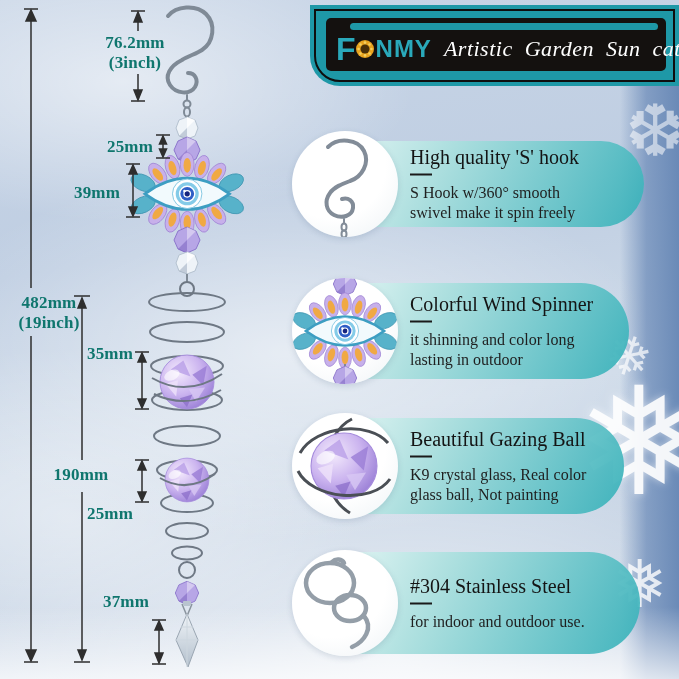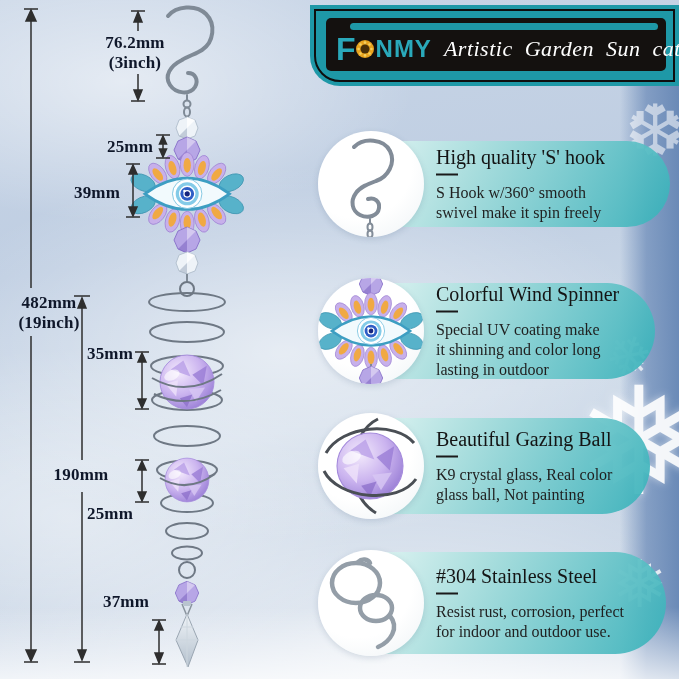--- a/index.html
+++ b/index.html
@@ -16,21 +16,21 @@
   .right-band{position:absolute;left:620px;top:86px;right:0;bottom:0;z-index:1;
     background:linear-gradient(90deg, rgba(109,140,185,0) 0%, rgba(109,140,185,.75) 45%, rgba(96,130,178,.9) 100%);}
   .snowflake{position:absolute;color:#fff;z-index:1;line-height:1;user-select:none;}
   .sf-big{left:576px;top:368px;font-size:150px;opacity:.92;text-shadow:0 0 8px rgba(255,255,255,.6);}
   .sf-top{left:625px;top:96px;font-size:72px;opacity:.55;}
   .sf-mid{left:606px;top:330px;font-size:54px;opacity:.7;transform:rotate(18deg);}
   .sf-low{left:612px;top:552px;font-size:66px;opacity:.8;}
   .fog{position:absolute;left:0;right:0;bottom:0;height:72px;z-index:1;
     background:linear-gradient(180deg, rgba(255,255,255,0), rgba(255,255,255,.75));}
   
-  .mlabel{position:absolute;z-index:3;color:#0f172a;font-size:17px;font-weight:600;
+  .mlabel{position:absolute;z-index:3;color:#0f766e;font-size:17px;font-weight:600;
           letter-spacing:.2px;line-height:1.15;}
   .mcenter{text-align:center;}
   .mright{text-align:center;}
   .lab-hook{left:94px;top:33px;width:82px;}
   .lab-25a{left:104px;top:137px;width:52px;}
   .lab-39{left:70px;top:183px;width:54px;}
   .lab-482{left:0px;top:293px;width:66px;padding-left:16px;}
   .lab-35{left:83px;top:331px;width:54px;margin-top:13px;}
   .lab-190{left:46px;top:465px;width:70px;}
   .lab-25b{left:83px;top:504px;width:54px;}
@@ -44,21 +44,21 @@
   .banner-box{position:absolute;left:16px;right:13px;top:13px;bottom:15px;
     background:#14110f;border-radius:5px;display:flex;align-items:center;padding:0 0 0 10px;box-sizing:border-box;}
   .banner-stripe{position:absolute;top:5px;left:24px;right:8px;height:7px;border-radius:4px;background:#1e98a7;}
   .logo{display:flex;align-items:center;font-family:"Liberation Sans",sans-serif;
     color:#2aa9ba;font-weight:bold;margin-top:8px;}
   .logo-f{font-size:32px;line-height:1;margin-right:-1px;}
   .logo-rest{font-size:24px;letter-spacing:1px;margin-left:1px;}
   .tagline{color:#ffffff;font-style:italic;font-size:22px;margin-left:12px;margin-top:8px;
     word-spacing:6px;letter-spacing:.5px;white-space:nowrap;}
   
-  .feature{position:absolute;left:318px;z-index:3;}
+  .feature{position:absolute;left:292px;z-index:3;}
   .f1{top:134px;width:352px;height:100px;}
   .f2{top:276px;width:337px;height:110px;}
   .f3{top:411px;width:332px;height:110px;}
   .f4{top:545px;width:348px;height:116px;}
   .pill{position:absolute;left:10px;right:0;top:7px;bottom:7px;border-radius:60px;
     background:linear-gradient(118deg, rgba(240,251,249,.97) 2%, rgba(170,223,222,.95) 40%, rgba(63,180,188,.93) 95%);}
   .icon-circle{position:absolute;left:0;top:50%;transform:translateY(-50%);
     width:106px;height:106px;border-radius:50%;overflow:hidden;
     background:radial-gradient(circle at 38% 32%, #ffffff 55%, #edf2f5 100%);
     box-shadow:0 2px 6px rgba(60,90,120,.18);}
@@ -327,21 +327,20 @@
         <use href="#octaPurple" transform="translate(53,6) scale(0.9)"></use>
         <line x1="53" y1="16" x2="53" y2="20" stroke="#7f8a96" stroke-width="2"></line>
         <use href="#eyeUnit" transform="translate(2,19) scale(0.85)"></use>
         <line x1="53" y1="86" x2="53" y2="92" stroke="#7f8a96" stroke-width="2"></line>
         <use href="#octaPurple" transform="translate(53,100) scale(0.9)"></use>
       </svg>
     </div>
     <div class="content">
       <div class="f-title">Colorful Wind Spinner</div>
       <div class="f-dash"></div>
-      <div class="f-line">Special UV coating make</div>
       <div class="f-line">it shinning and color long</div>
       <div class="f-line">lasting in outdoor</div>
     </div>
   </div>
 
   <div class="feature f3">
     <div class="pill"></div>
     <div class="icon-circle">
       <svg width="106" height="106" viewBox="0 0 106 106">
         <path d="M 60,6 C 30,20 24,80 58,100" stroke="#4a4f55" stroke-width="3" fill="none"></path>
@@ -365,17 +364,16 @@
           <path d="M 40,12 C 44,8 50,9 52,13"></path>
           <ellipse cx="38" cy="33" rx="24" ry="20"></ellipse>
           <ellipse cx="58" cy="58" rx="16" ry="13"></ellipse>
           <path d="M 72,66 C 82,78 72,92 60,97"></path>
         </g>
       </svg>
     </div>
     <div class="content">
       <div class="f-title">#304 Stainless Steel</div>
       <div class="f-dash"></div>
-      <div class="f-line">Resist rust, corrosion, perfect</div>
       <div class="f-line">for indoor and outdoor use.</div>
     </div>
   </div>
 </div>
 
 </body></html>

